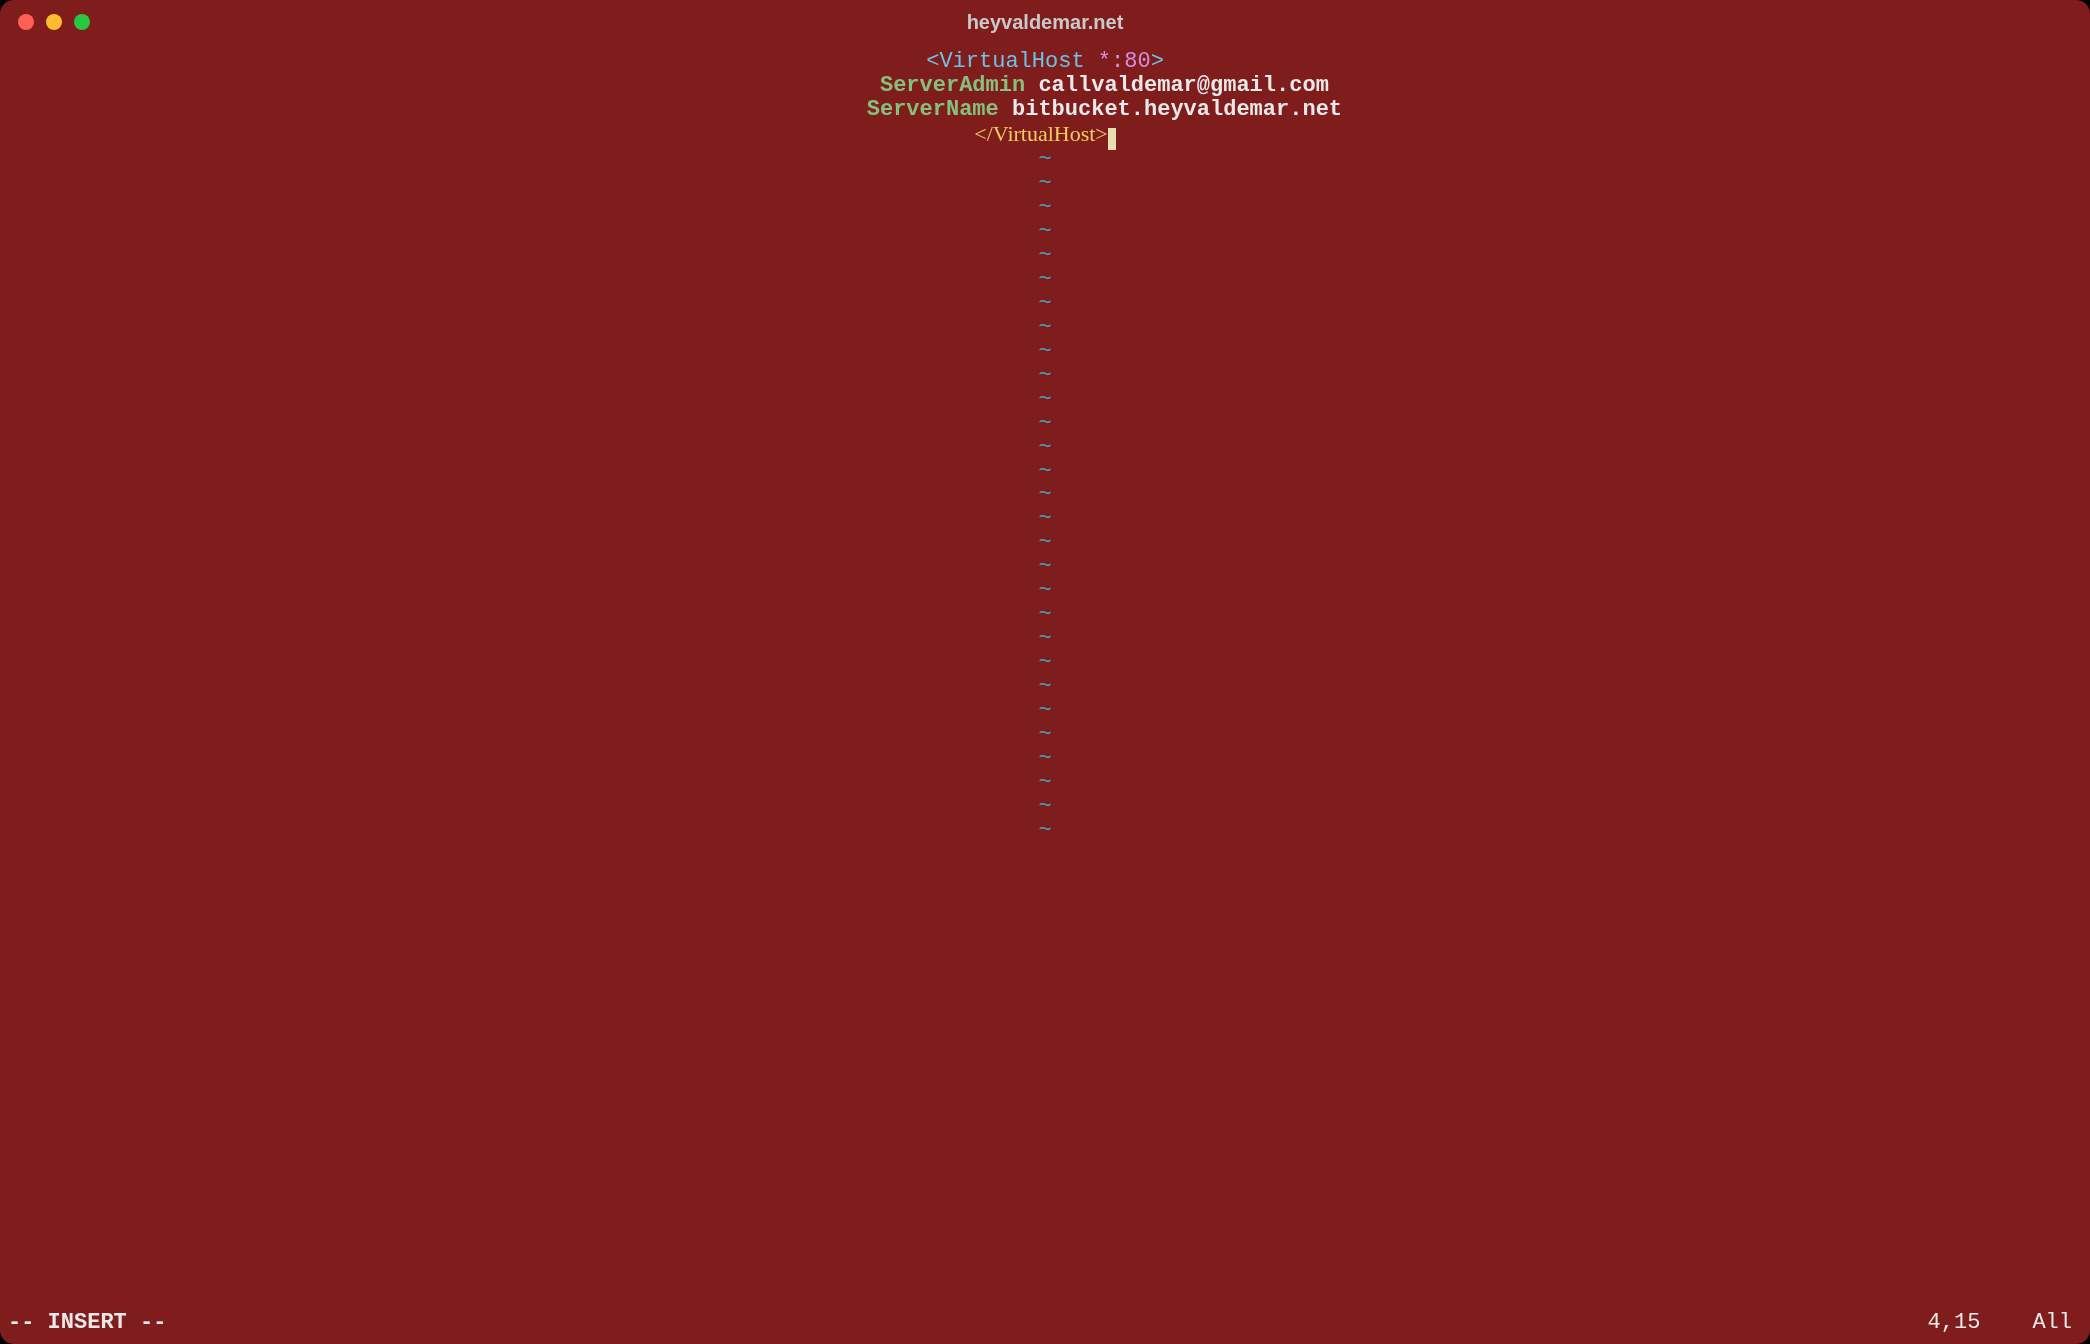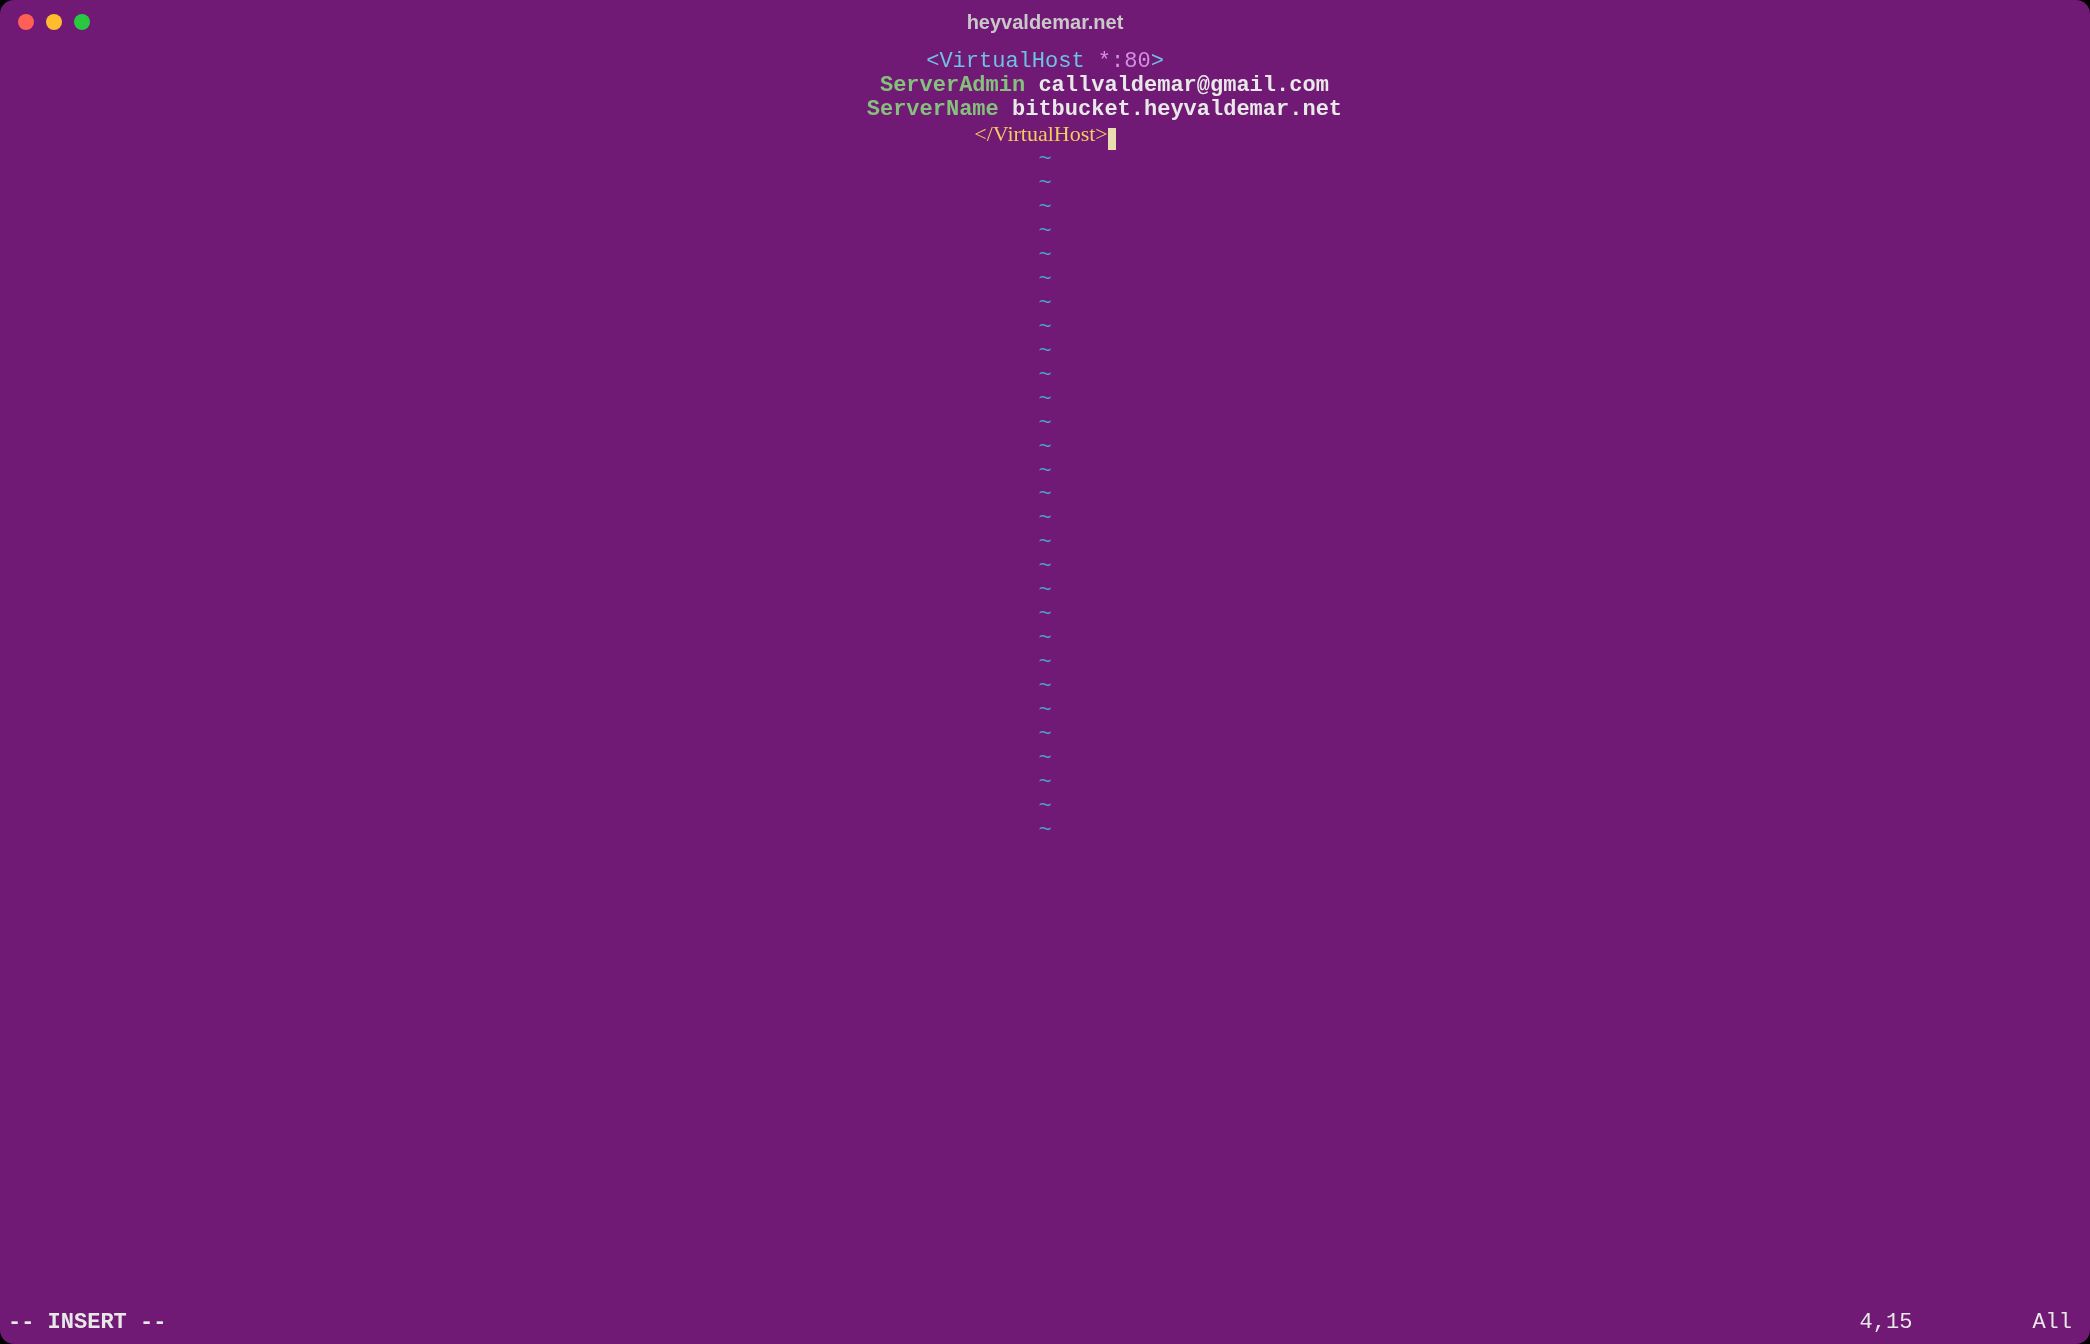--- a/index.html
+++ b/index.html
@@ -7,21 +7,21 @@
     padding: 0;
     width: 100%;
     height: 100%;
     background: #000;
     font-family: "SF Mono", "Menlo", "Consolas", "Liberation Mono", monospace;
     overflow: hidden;
   }
   .window {
     position: absolute;
     inset: 0;
-    background: #701a75;
+    background: #7f1d1d;
     border-radius: 14px;
     box-shadow: 0 10px 40px rgba(0,0,0,0.5);
     display: flex;
     flex-direction: column;
     overflow: hidden;
   }
   .titlebar {
     height: 44px;
     flex: 0 0 44px;
     display: flex;
@@ -92,21 +92,21 @@
     height: 32px;
     display: flex;
     align-items: center;
     padding: 0 18px 6px 8px;
     font-size: 22px;
     color: #e8e8e8;
     font-weight: 700;
   }
   .statusbar .mode { flex: 0 0 auto; }
   .statusbar .spacer { flex: 1 1 auto; }
-  .statusbar .pos { flex: 0 0 auto; margin-right: 120px; font-weight: 500;}
+  .statusbar .pos { flex: 0 0 auto; margin-right: 52px; font-weight: 500;}
   .statusbar .scroll { flex: 0 0 auto; font-weight: 500;}
 
   
   [data-bind]:empty::before { content: ""; }
 </style>
 </head>
 <body>
 
 <div class="window">
 

